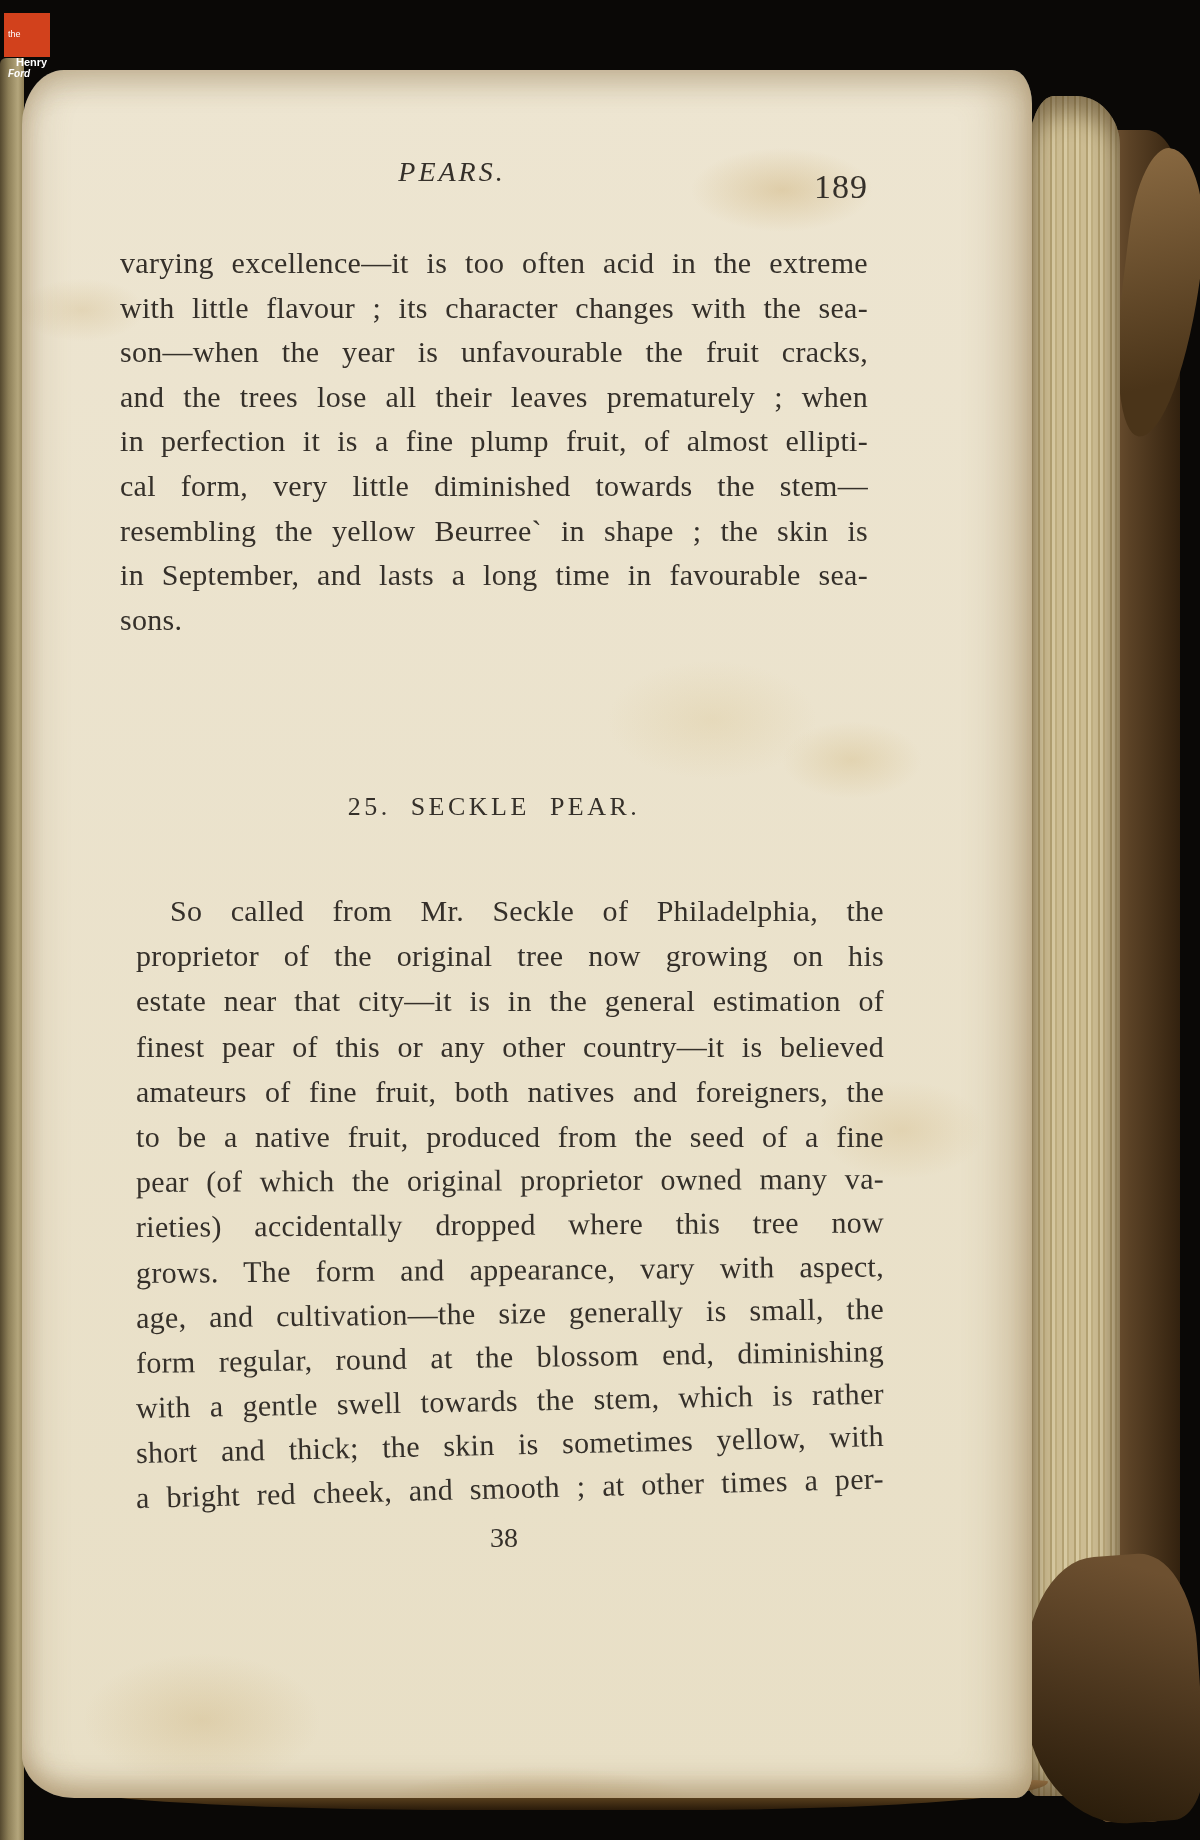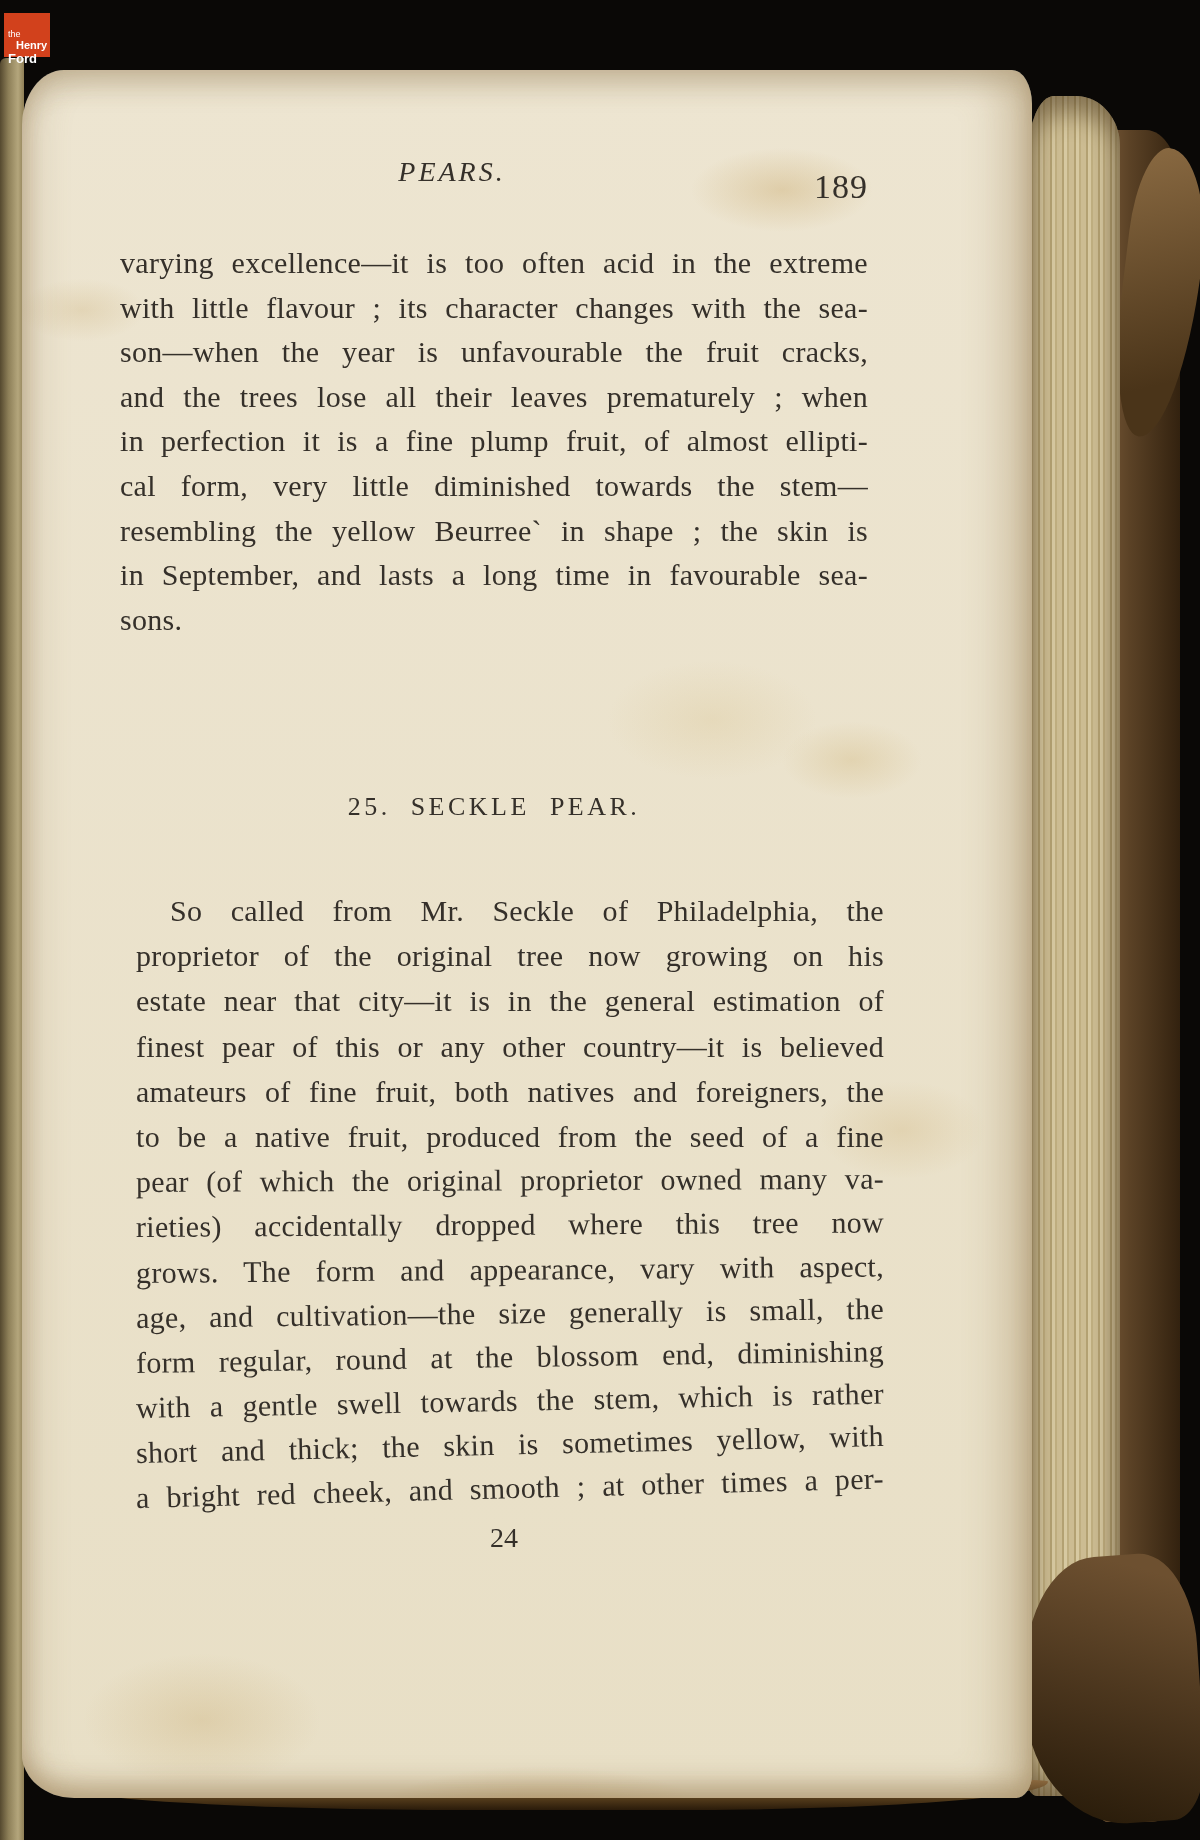--- a/index.html
+++ b/index.html
@@ -81,22 +81,22 @@
   .thf-logo {
     position:absolute; left:4px; top:13px; width:46px; height:44px;
     background:#d2411c;
     color:#fff;
     font-family:"Liberation Sans", sans-serif;
     padding:17px 2px 2px 4px;
     line-height:1;
     z-index:5;
   }
   .thf-logo .the   { display:block; font-size:9px;  font-weight:400; }
-  .thf-logo .henry { display:block; font-size:11px; font-weight:700; margin-left:8px; margin-top:1px; }
-  .thf-logo .ford  { display:block; font-size:13px; font-weight:700; margin-top:1px; }
+  .thf-logo .henry { display:block; font-size:11px; font-weight:700; margin-left:8px; margin-top:18px; }
+  .thf-logo .ford  { display:block; font-size:10px; font-weight:700; margin-top:1px;font-style:italic; }
 
   
   .text-col {
     position:absolute; left:98px; top:0; width:748px; height:100%;
     color:#35302a;
   }
 
   .running-head {
     position:absolute; top:86px; left:0; width:100%;
     text-align:center;
@@ -188,21 +188,21 @@
       <div class="line">pear (of which the original proprietor owned many va-</div>
       <div class="line">rieties) accidentally dropped where this tree now</div>
       <div class="line">grows.  The form and appearance, vary with aspect,</div>
       <div class="line">age, and cultivation—the size generally is small, the</div>
       <div class="line">form regular, round at the blossom end, diminishing</div>
       <div class="line">with a gentle swell towards the stem, which is rather</div>
       <div class="line">short and thick; the skin is  sometimes yellow, with</div>
       <div class="line">a bright red cheek, and smooth ; at other times a per-</div>
     </div>
 
-    <div class="signature-mark">24</div>
+    <div class="signature-mark">38</div>
 
   </div>
 </div>
 
 <div class="thf-logo">
   <span class="the">the</span>
   <span class="henry">Henry</span>
   <span class="ford">Ford</span>
 </div>
 

